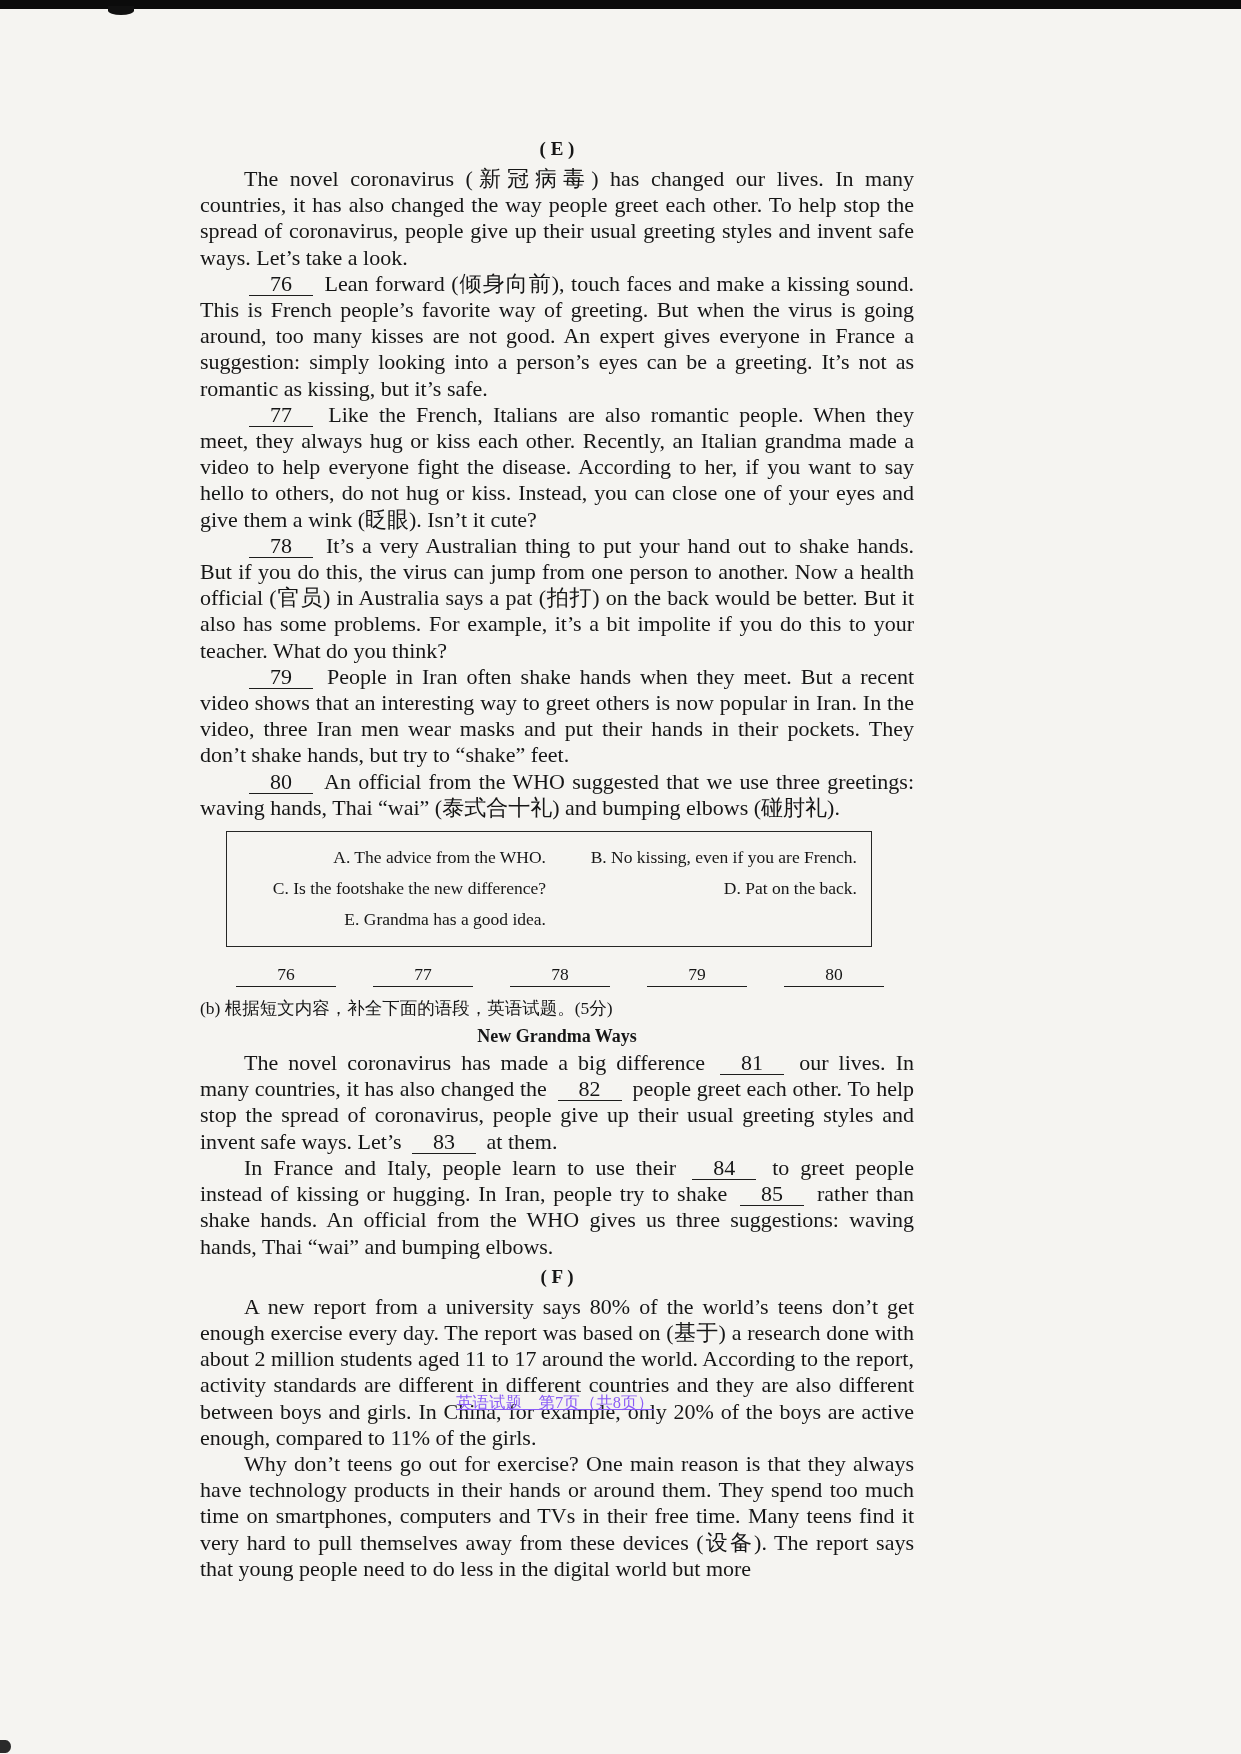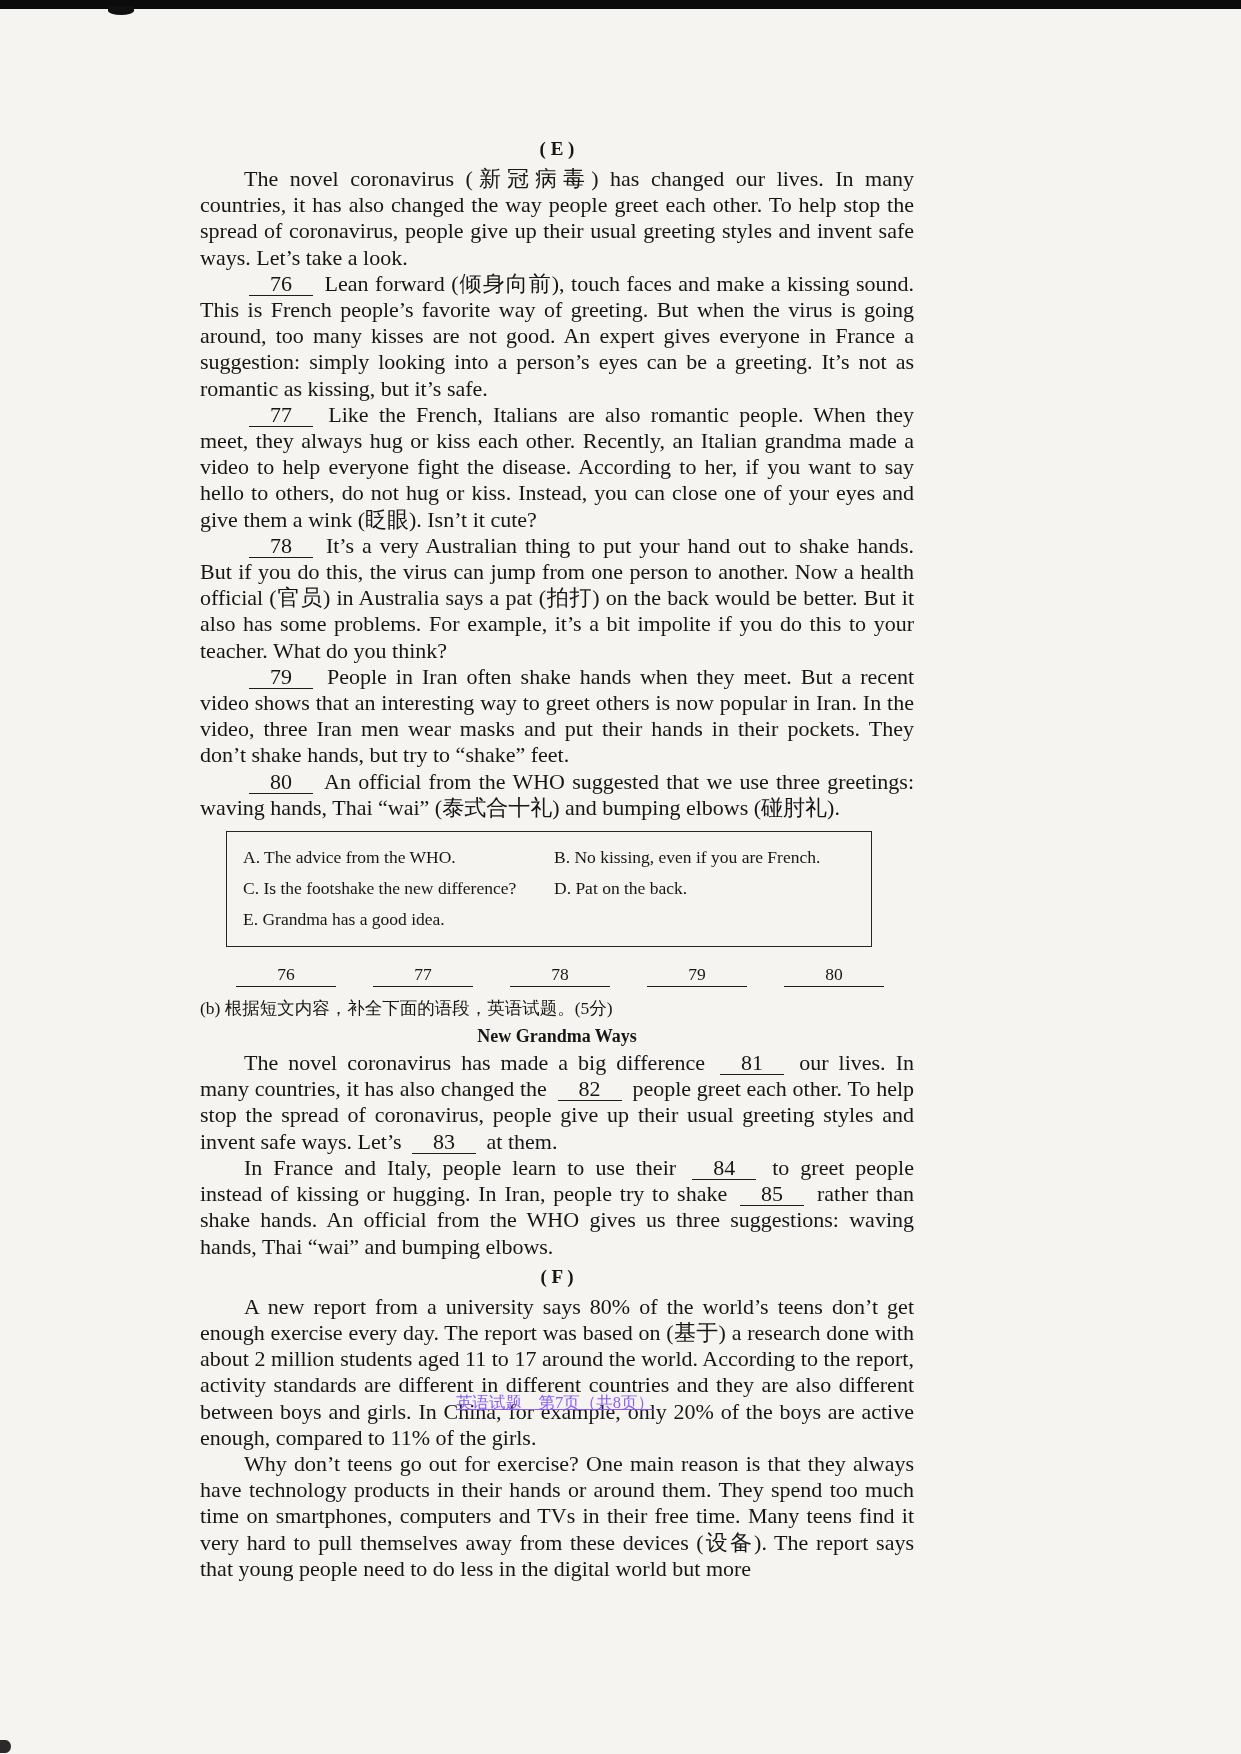--- a/index.html
+++ b/index.html
@@ -40,20 +40,21 @@
     margin:0 5px; line-height:22px;
   }
   .task-line {
     font-size:17.5px; line-height:26px; margin-top:6px;
   }
   .options-box {
     border:1.6px solid #262626;
     margin:10px 0 6px 26px;
     width:646px;
     padding:12px 14px 14px 16px;
+    text-align:right;
   }
   .options-grid {
     display:grid; grid-template-columns:1fr 1fr;
     row-gap:5px; column-gap:8px;
     font-size:17.5px; line-height:26px;
   }
   .answers-row {
     display:flex; justify-content:space-between;
     margin:16px 0 8px 36px; width:648px;
   }

